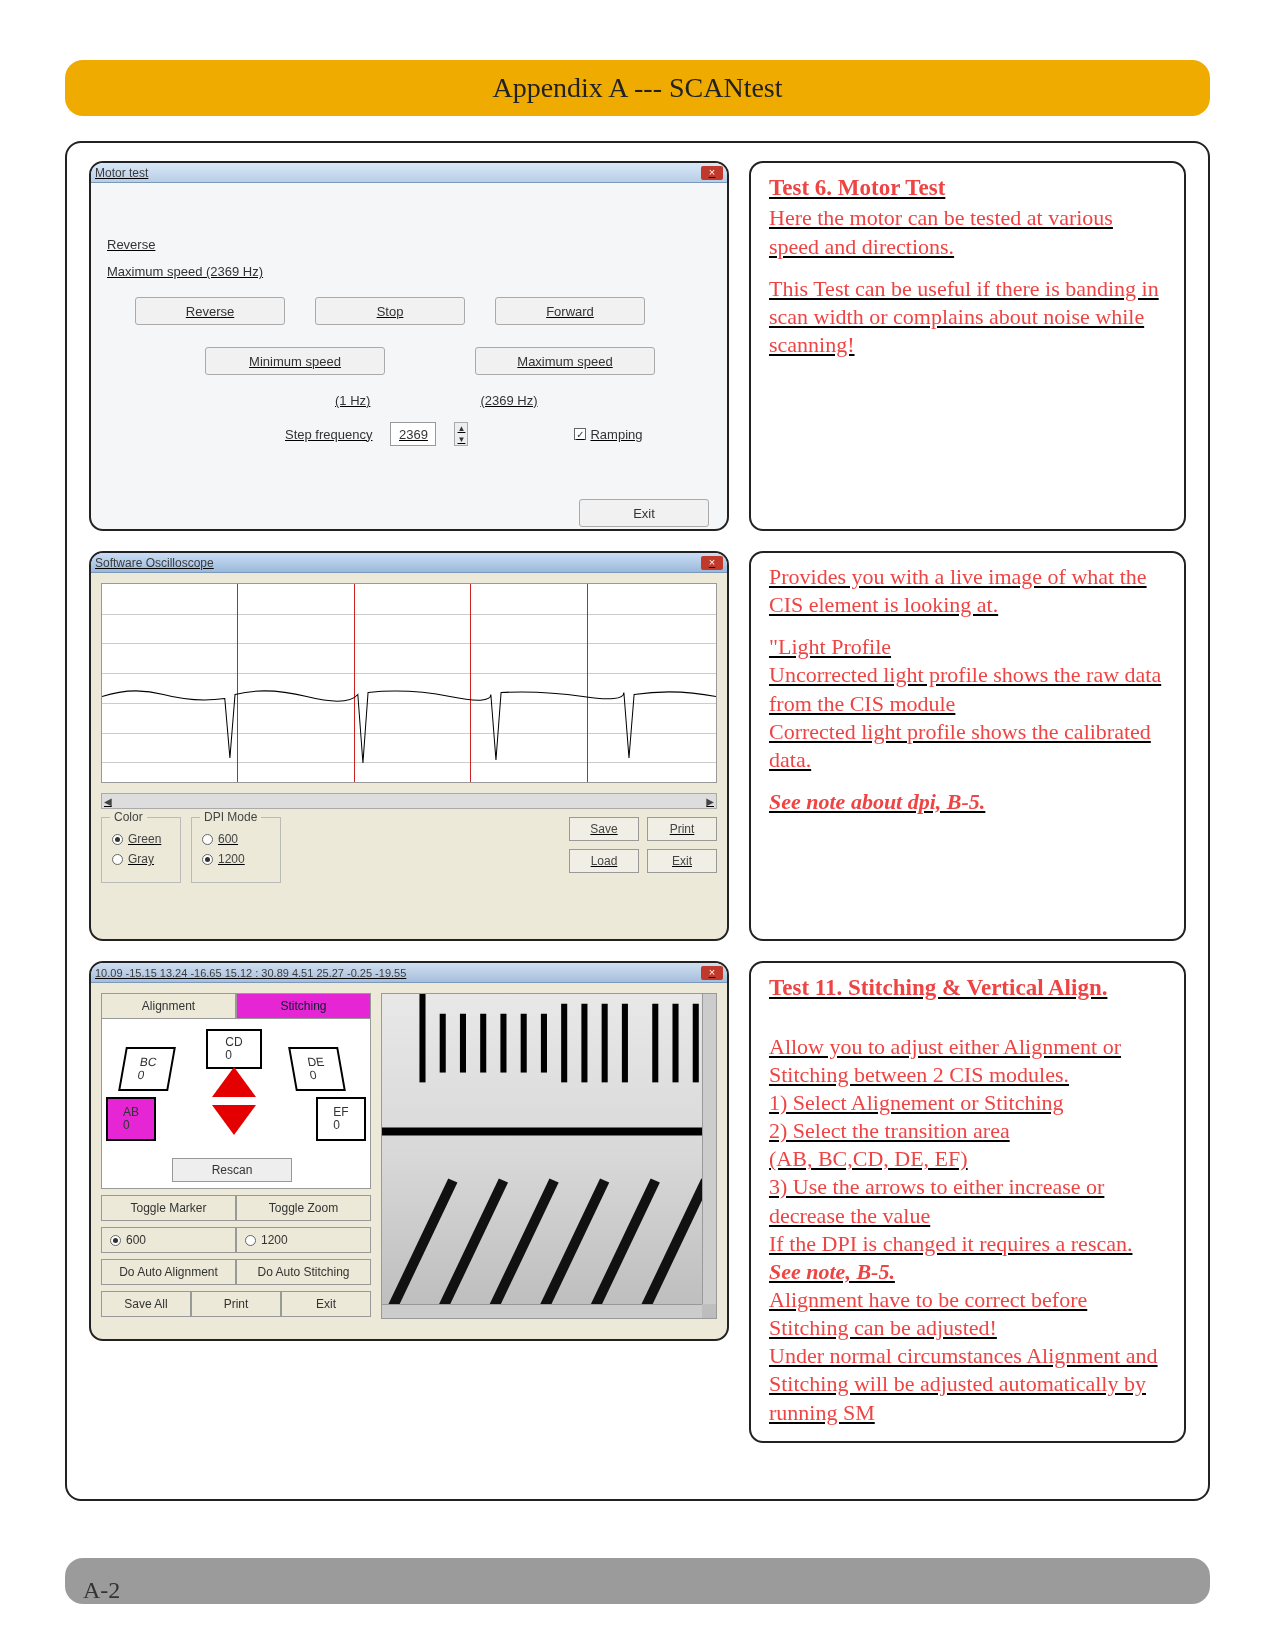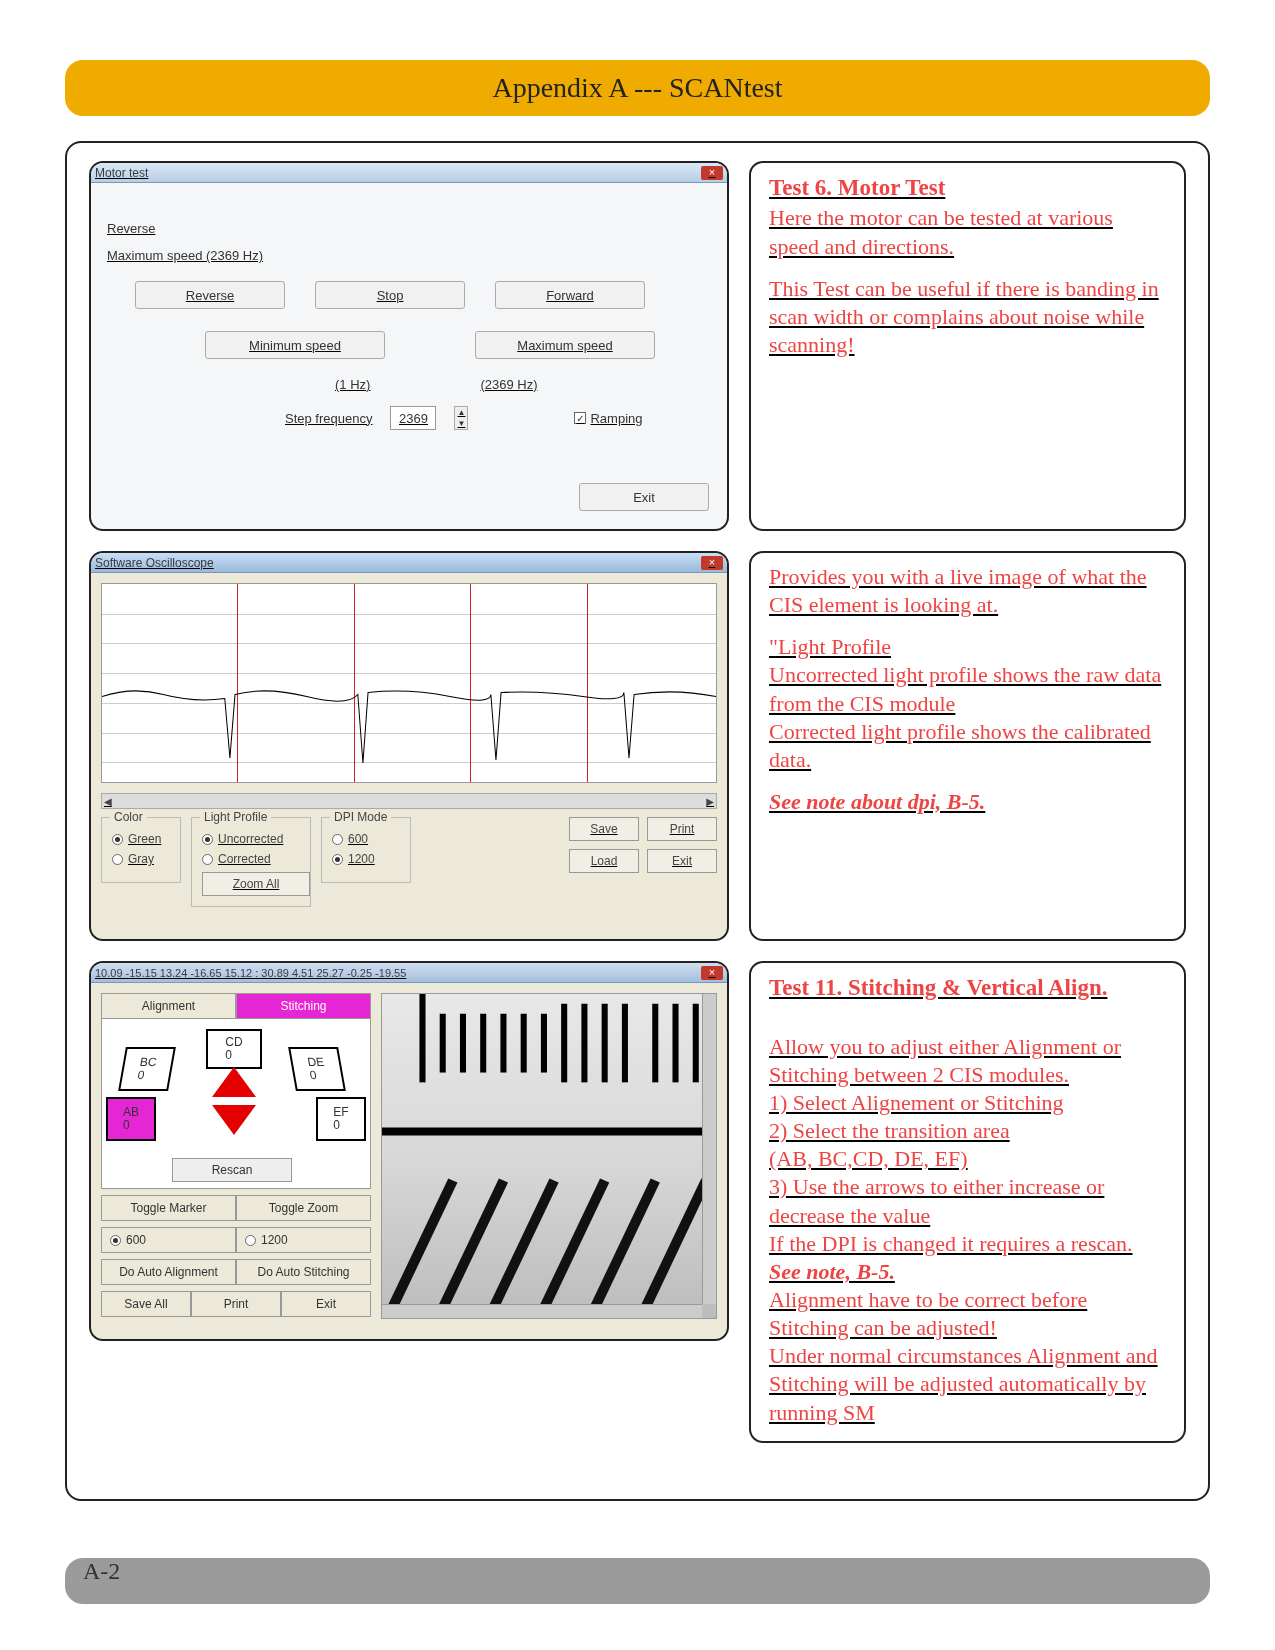--- a/index.html
+++ b/index.html
@@ -50,21 +50,21 @@
   }
   .desc-box h3 { font-size: 23px; font-weight: bold; margin-bottom: 2px; }
   .desc-box p { margin-bottom: 14px; }
   .desc-box em { font-style: italic; font-weight: bold; }
   .footer-bar {
     position: absolute;
     left: 65px; right: 65px; bottom: 46px;
     height: 46px;
     background: #9b9b9b;
     border-radius: 18px;
-    display: flex; align-items: flex-start;
+    display: flex; align-items: flex-end;
     padding-left: 18px;
     font-size: 24px;
     color: #333;
   }
 
   
   .motortest {
     font-family: Tahoma, sans-serif;
     font-size: 13px;
     color: #333;
@@ -77,21 +77,21 @@
     display:flex; align-items:center; justify-content:space-between;
     padding:0 4px;
     font-size:12px;
     color:#3b3b3b;
   }
   .close-x {
     width:22px; height:14px; background:#c0392b; color:#fff;
     display:flex;align-items:center;justify-content:center;
     border-radius:2px; font-size:11px; line-height:1;
   }
-  .mt-body { padding: 30px 14px 14px 14px; height: 340px; position:relative; }
+  .mt-body { padding: 30px 14px 14px 14px; height: 340px; position:relative;margin-top:16px; }
   .mt-label { margin: 8px 0 12px 2px; }
   .mt-btn {
     display:inline-flex; align-items:center; justify-content:center;
     height:28px; min-width:150px;
     background:#f1f1f1; border:1px solid #aaa; border-radius:3px;
     font-size:13px;
   }
   .mt-row { display:flex; gap:30px; margin: 18px 0 0 30px; }
   .mt-row2 { display:flex; gap:70px; margin: 22px 0 0 120px; }
   .mt-stepper {
@@ -130,21 +130,21 @@
 
   
   .stitch {
     font-family: Tahoma, sans-serif; font-size:12px; color:#333;
     background:#ece9d8; position:relative; height:380px;
   }
   .stitch .titlebar{background:linear-gradient(#d0dff1,#a5bedc);font-size:11px;}
   .stitch-left{position:absolute;left:10px;top:30px;width:270px;}
   .stitch-tabs{display:flex;}
   .stitch-tab{flex:1;border:1px solid #999;height:26px;display:flex;align-items:center;justify-content:center;background:#ece9d8;}
-  .stitch-tab.active{background:#e626d4;color:#ffffff;}
+  .stitch-tab.active{background:#e626d4;color:#0f172a;}
   .stitch-diagram{height:170px;border:1px solid #999;border-top:none;background:#fff;position:relative;}
   .sd-cell{position:absolute;border:2px solid #000;display:flex;flex-direction:column;align-items:center;justify-content:center;font-size:12px;line-height:1.1;}
   .sd-cell.highlight{background:#e626d4;}
   .sd-arrow-up{width:0;height:0;border-left:22px solid transparent;border-right:22px solid transparent;border-bottom:30px solid #e40000;position:absolute;}
   .sd-arrow-dn{width:0;height:0;border-left:22px solid transparent;border-right:22px solid transparent;border-top:30px solid #e40000;position:absolute;}
   .sd-rescan{position:absolute;left:70px;bottom:6px;width:120px;height:24px;border:1px solid #999;background:#eee;display:flex;align-items:center;justify-content:center;}
   .stitch-row{display:flex;margin-top:6px;}
   .stitch-cell{flex:1;border:1px solid #999;height:26px;display:flex;align-items:center;justify-content:center;background:#ece9d8;}
   .stitch-img{
     position:absolute; left:290px; top:30px; right:10px; bottom:20px;
@@ -240,32 +240,20 @@
         <div class="groupbox" style="width:80px">
           <div class="legend">Color</div>
           <div class="osc-radio sel">
               <span class="dot"></span>
               <span>Green</span>
             </div>
           <div class="osc-radio">
               <span class="dot"></span>
               <span>Gray</span>
             </div>
-        </div>
-        <div class="groupbox" style="width:120px">
-          <div class="legend">Light Profile</div>
-          <div class="osc-radio sel">
-              <span class="dot"></span>
-              <span>Uncorrected</span>
-            </div>
-          <div class="osc-radio">
-              <span class="dot"></span>
-              <span>Corrected</span>
-            </div>
-          <div class="osc-btn" style="width:100%;margin-top:6px">Zoom All</div>
         </div>
         <div class="groupbox" style="width:90px">
           <div class="legend">DPI Mode</div>
           <div class="osc-radio">
               <span class="dot"></span>
               <span>600</span>
             </div>
           <div class="osc-radio sel">
               <span class="dot"></span>
               <span>1200</span>

